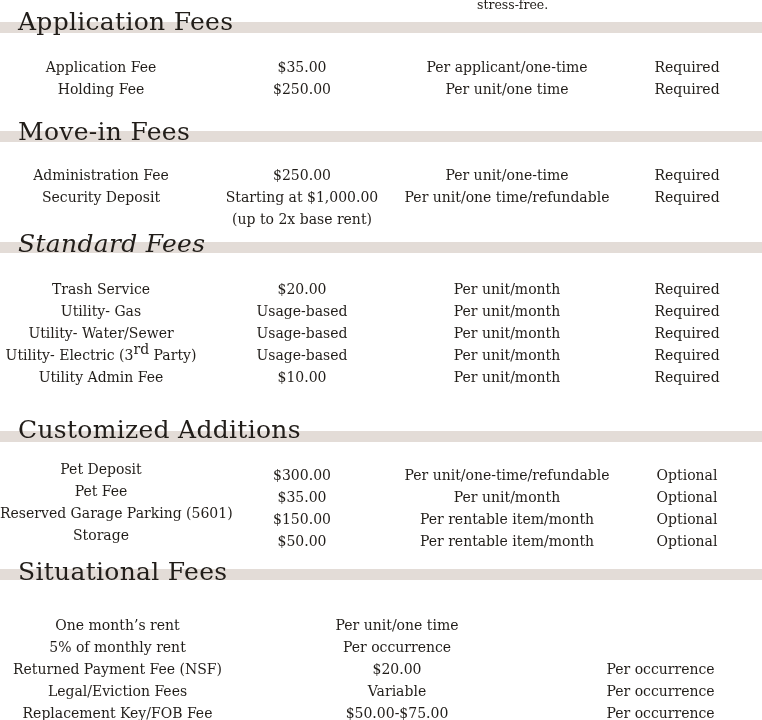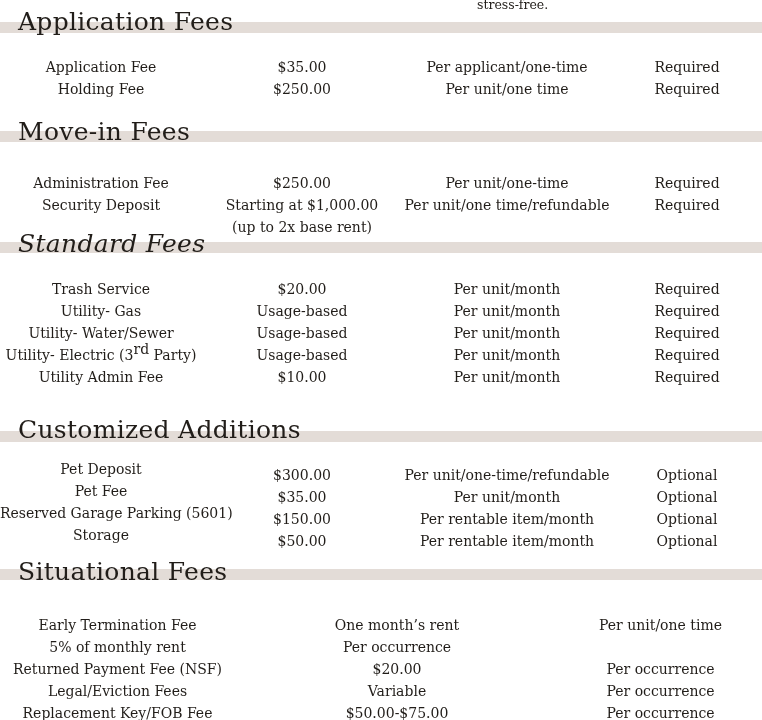--- a/index.html
+++ b/index.html
@@ -25,21 +25,21 @@
     font-size: 25px; line-height: 25px; font-weight: normal;
     letter-spacing: 0.3px; white-space: nowrap; color: var(--ink);
   }
   .b1 { top: 22px; }  .t1 { top: 9px; }
   .b2 { top: 131px; } .t2 { top: 119px; }
   .b3 { top: 242px; } .t3 { top: 231px; font-style: italic; }
   .b4 { top: 431px; } .t4 { top: 417px; }
   .b5 { top: 569px; } .t5 { top: 559px; text-align: center; }
   .fee-table { position: absolute; left: 0; width: 701px; font-size: 14px; }
   .tb1 { top: 56px; }
-  .tb2 { top: 172px; }
+  .tb2 { top: 164px; }
   .tb3 { top: 278px; }
   .tb4 { top: 464px; }
   .tb5 { top: 614px; }
   .row {
     display: grid;
     grid-template-columns: 202px 200px 210px 150px;
     height: 22px;
   }
   .row.three { grid-template-columns: 235px 324px 203px; }
   .row.tall { height: 44px; }
@@ -153,21 +153,20 @@
     <div class="cell amount">$50.00</div>
     <div class="cell freq">Per rentable item/month</div>
     <div class="cell req">Optional</div>
   </div>
 </div>
 
 <div class="band b5"></div>
 <h2 class="sec-title t5">Situational Fees</h2>
 <div class="fee-table tb5">
   <div class="row three">
-    <div class="cell name">Early Termination Fee</div>
     <div class="cell amount">One month’s rent</div>
     <div class="cell freq">Per unit/one time</div>
   </div>
   <div class="row three">
     <div class="cell amount">5% of monthly rent</div>
     <div class="cell freq">Per occurrence</div>
   </div>
   <div class="row three">
     <div class="cell name">Returned Payment Fee (NSF)</div>
     <div class="cell amount">$20.00</div>

